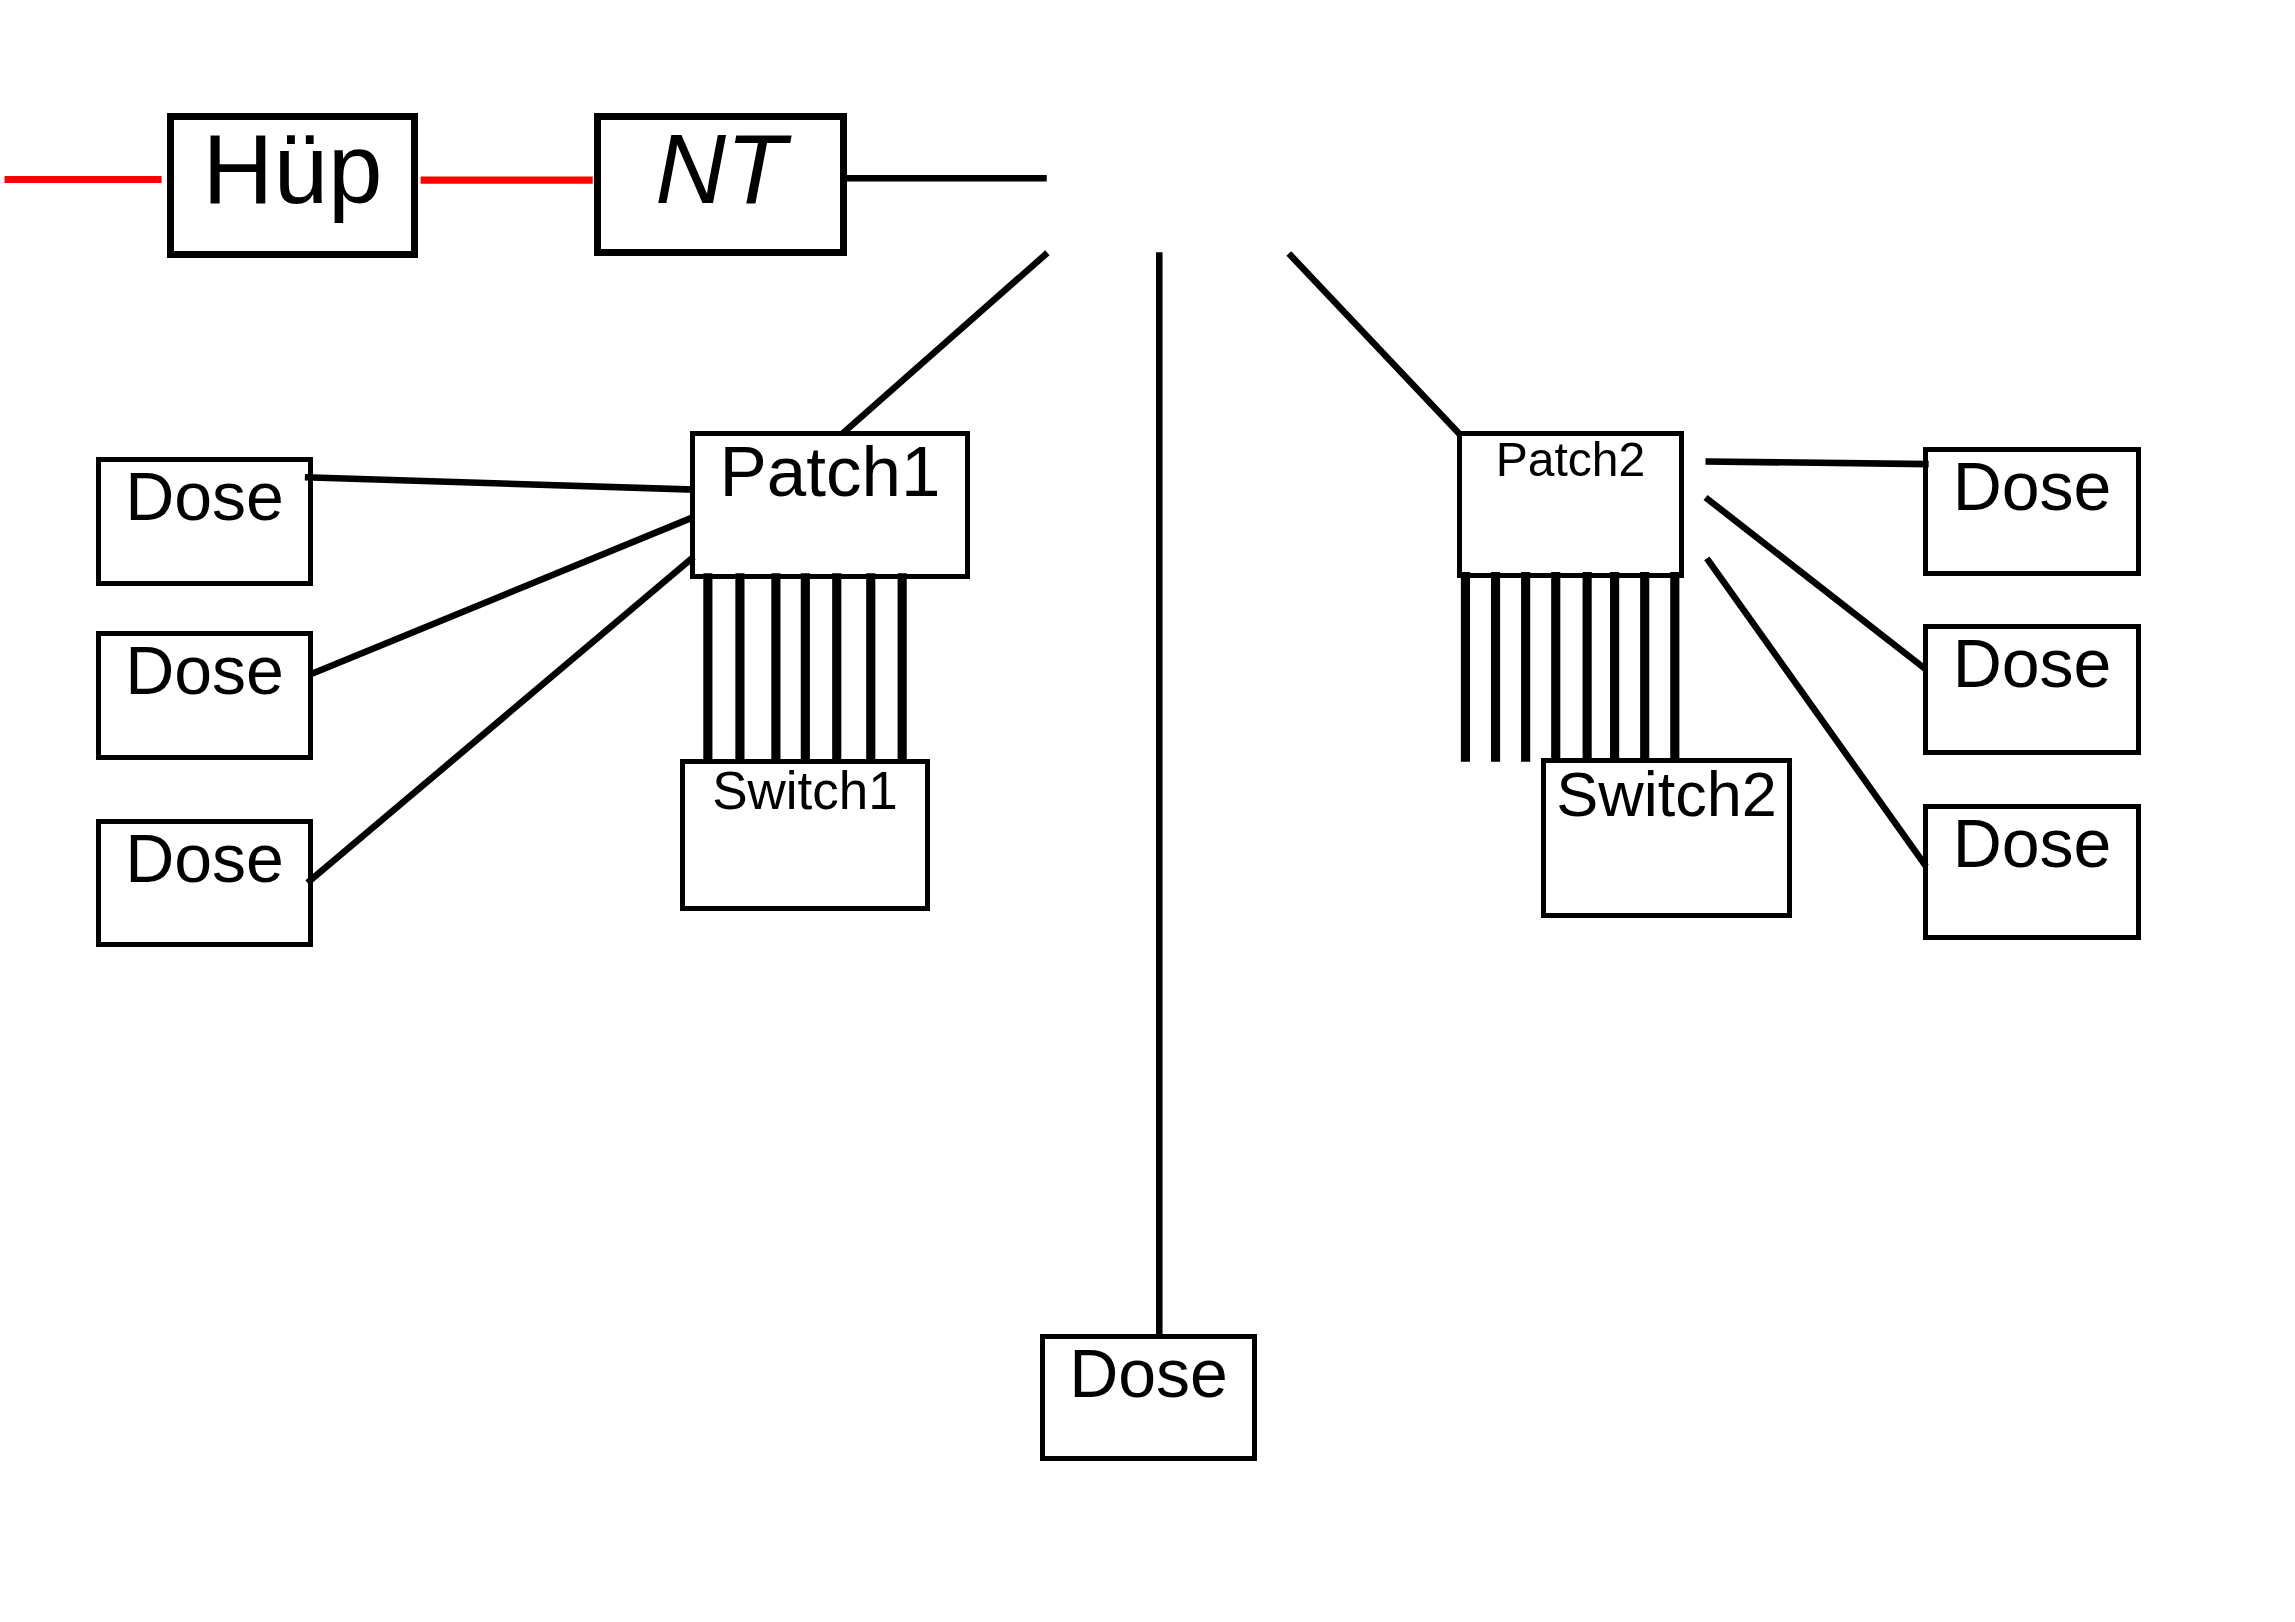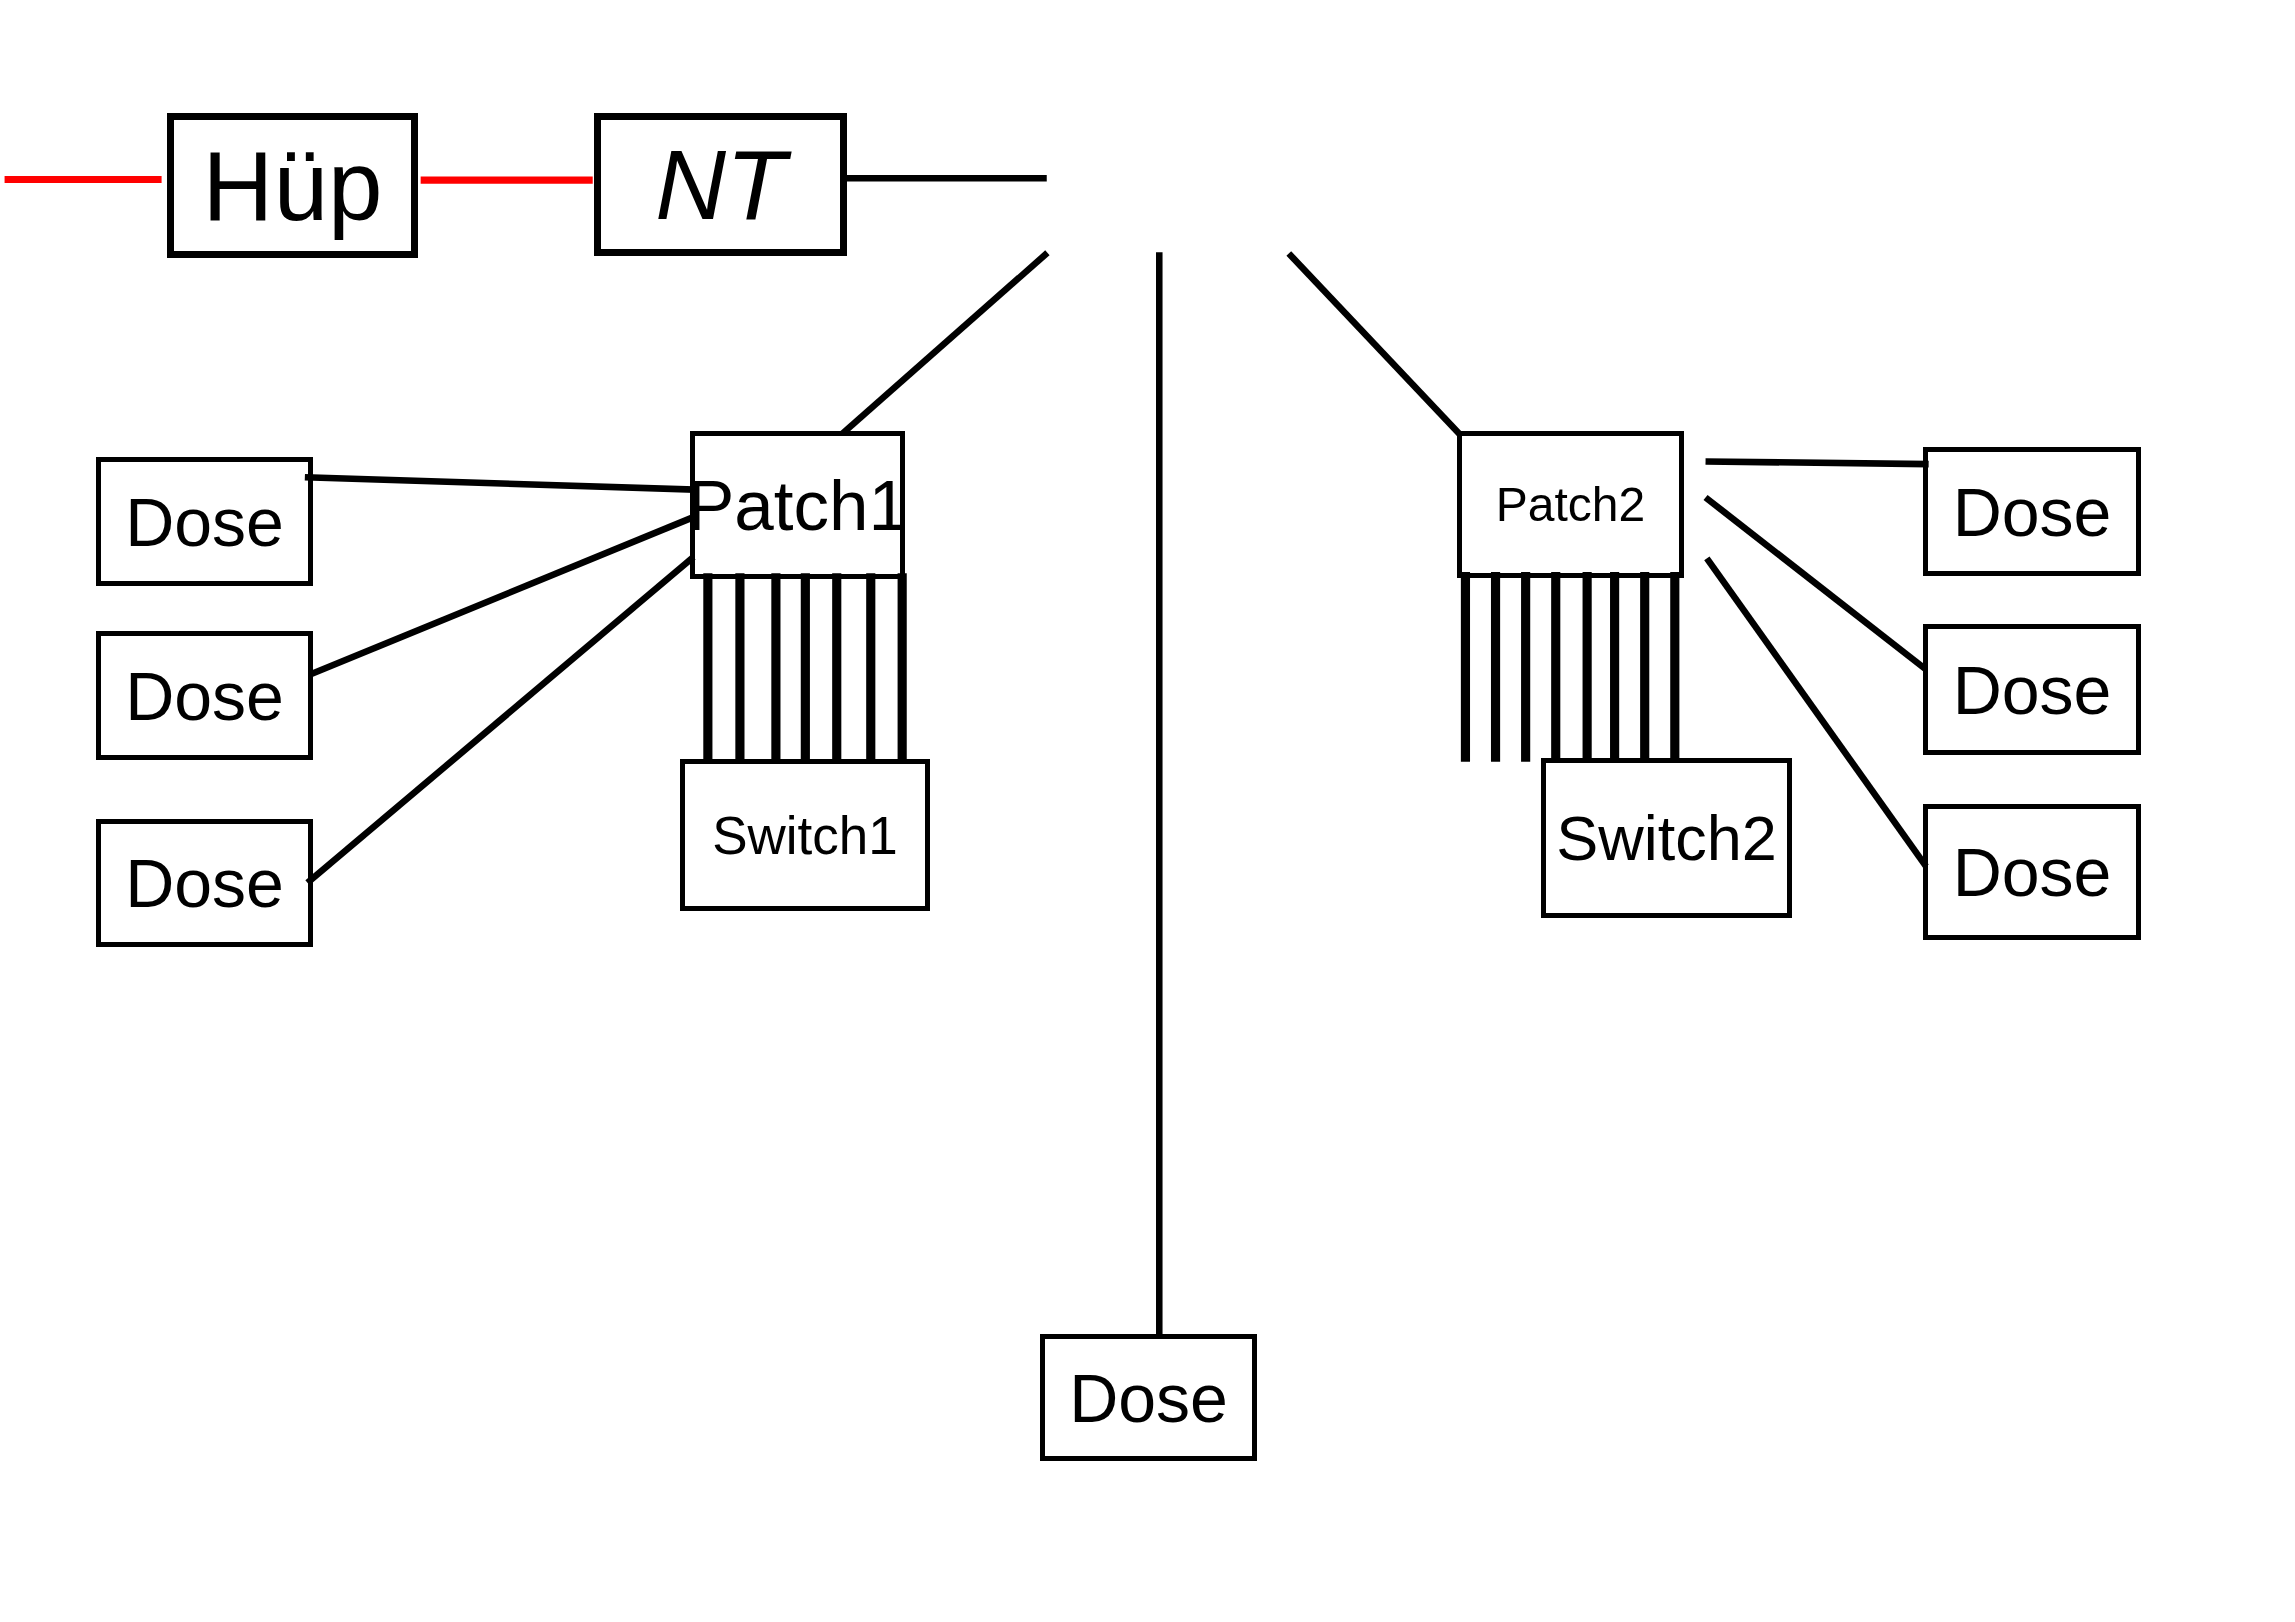--- a/index.html
+++ b/index.html
@@ -3,21 +3,21 @@
 <meta charset="utf-8">
 <style>
   html,body{margin:0;padding:0;background:#ffffff;}
   .canvas{
     position:relative;width:2295px;height:1623px;background:#ffffff;
     font-family:"Liberation Sans",sans-serif;overflow:hidden;
   }
   .node{
     position:absolute;box-sizing:border-box;background:#ffffff;
     border:5.9px solid #000000;color:#000000;
-    display:flex;align-items:center;justify-content:center;
+    display:flex;align-items:flex-start;justify-content:center;
     line-height:1;white-space:nowrap;
   }
   .node.big{border-width:7.9px;}
   .wires{position:absolute;left:0;top:0;width:2295px;height:1623px;pointer-events:none;}
   .wires line{stroke:#000000;stroke-width:10;}
   .wires line.wan{stroke:#ff0000;stroke-width:11;}
   .wires line.cable{stroke-width:14;}
 </style>
 </head>
 <body>
@@ -26,21 +26,21 @@
 
   <div class="node big" style="left:167px;top:113px;width:251px;height:145px;font-size:98px;">
     <span>Hüp</span>
   </div>
 
   <div class="node big" style="left:594px;top:113px;width:253px;height:143px;font-size:98px;font-style:italic;">
     <span>NT</span>
   </div>
 
 
-  <div class="node" style="left:690px;top:431px;width:215px;height:148px;font-size:71px;">
+  <div class="node" style="left:690px;top:431px;width:280px;height:148px;font-size:71px;">
     <span>Patch1</span>
   </div>
 
   <div class="node" style="left:680px;top:759px;width:250px;height:152px;font-size:53px;">
     <span>Switch1</span>
   </div>
 
   <div class="node" style="left:1457px;top:431px;width:227px;height:147px;font-size:48px;">
     <span>Patch2</span>
   </div>

